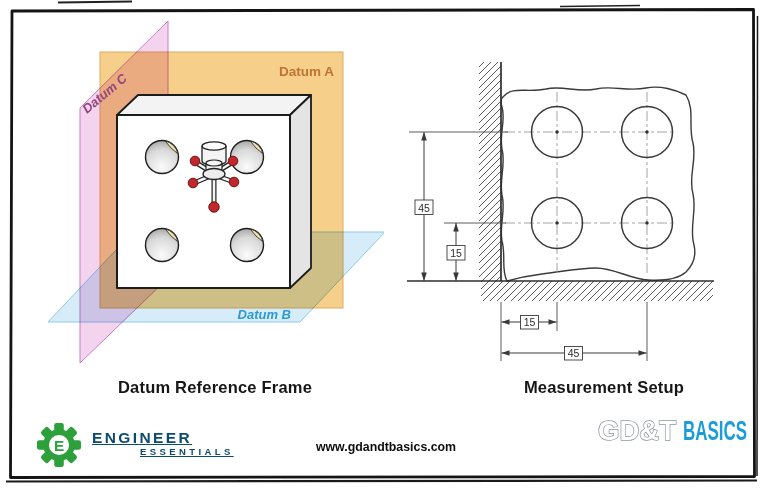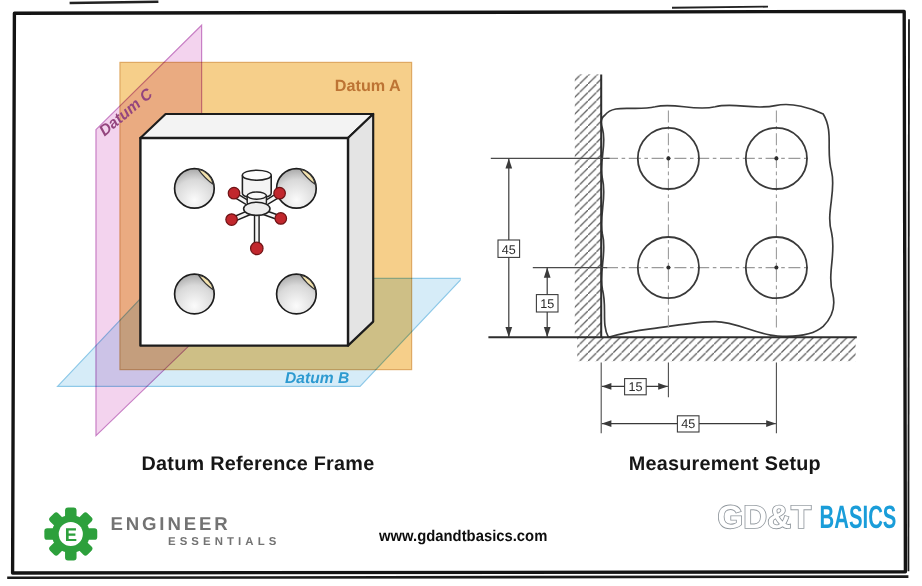--- a/index.html
+++ b/index.html
@@ -11,21 +11,21 @@
   .panel-left{left:0;}
   .panel-right{left:384px;}
   .caption{
     position:absolute;top:378px;font-weight:700;font-size:16.5px;color:#161616;
     text-align:center;letter-spacing:.2px;
   }
   .caption-left{left:40px;width:350px;}
   .caption-right{left:424px;width:360px;}
   .footer-logo-left{position:absolute;left:36px;top:420px;width:220px;height:54px;}
   .gear-wrap{position:absolute;left:0;top:2px;}
-  .brand-text{position:absolute;left:56px;top:9px;color:#737373;}
+  .brand-text{position:absolute;left:56px;top:9px;color:#0c4a6e;text-decoration:underline;}
   .brand-line1{font-size:15.5px;font-weight:700;letter-spacing:2.4px;line-height:17px;}
   .brand-line2{font-size:9.5px;font-weight:700;letter-spacing:3.4px;line-height:12px;padding-left:48px;}
   .footer-site{
     position:absolute;left:286px;top:439px;width:200px;text-align:center;
     font-size:13px;font-weight:700;color:#0d0d0d;transform:scaleX(.95);
   }
   .footer-logo-right{position:absolute;left:598px;top:413px;}
   svg text{font-family:"Liberation Sans",sans-serif;}
 </style>
 </head>

